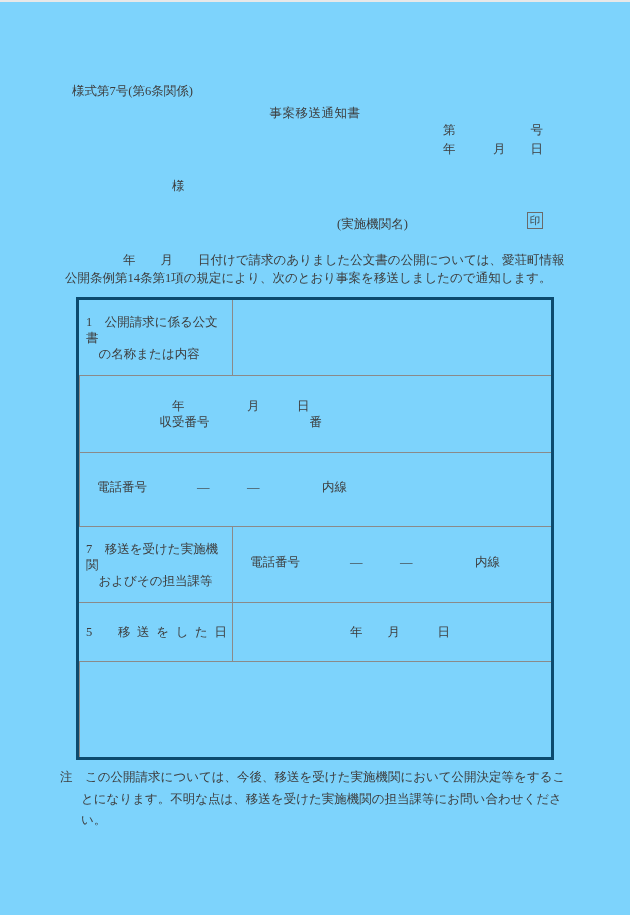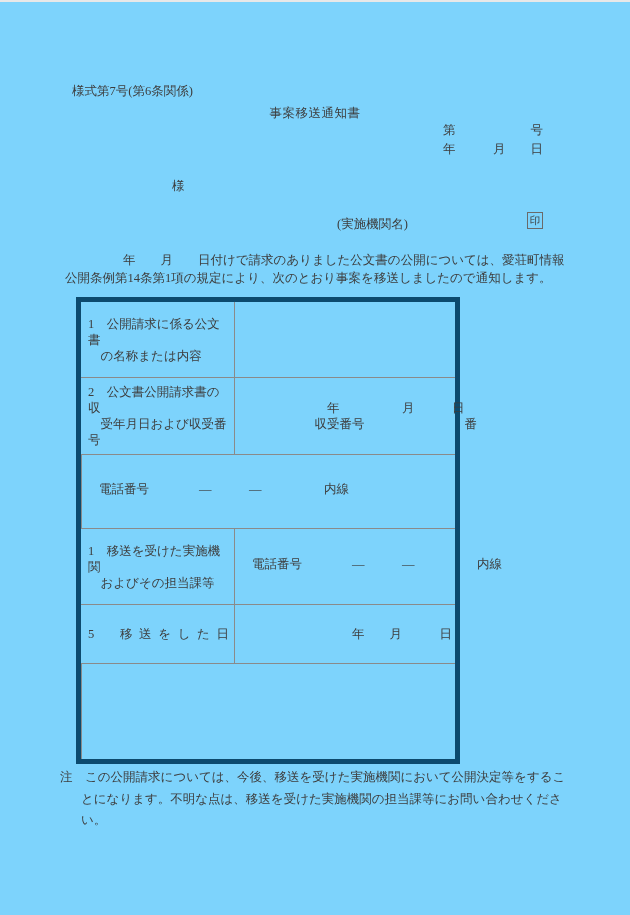--- a/index.html
+++ b/index.html
@@ -32,22 +32,22 @@
 
   .intro {
     position:absolute; left:65px; top:250px; width:525px;
     line-height:17.5px;
     white-space:pre-line;
     text-indent:58px;
   }
 
   .doc-table {
     position:absolute; left:76px; top:295px;
-    width:384px;
-    border:5px solid #0c4a6e;
+    width:478px;
+    border:3px solid #0c4a6e;
     box-sizing:border-box;
   }
   .t-row { display:flex; border-bottom:1px solid #8a8a8a; box-sizing:border-box; }
   .t-row:last-child { border-bottom:none; }
   .h-r1{height:76px} .h-r2{height:77px} .h-r3{height:74px}
   .h-r4{height:76px} .h-r5{height:59px} .h-r6{height:95px}
 
   .cell-l {
     flex:0 0 153px; width:153px; box-sizing:border-box;
     display:flex; flex-direction:column; justify-content:center;
@@ -97,39 +97,35 @@
 
     <div class="t-row h-r1">
       <div class="cell-l">
         <div class="row-label">1　公開請求に係る公文書
 　の名称または内容</div>
       </div>
       <div class="cell-r"></div>
     </div>
 
     <div class="t-row h-r2">
-      <div class="cell-l">
-        <div class="row-label">2　公文書公開請求書の収
-　受年月日および収受番号</div>
-      </div>
       <div class="cell-r">
         <div class="cell-line">　　　　　　年　　　　　月　　　日</div>
         <div class="cell-line">　　　　　収受番号　　　　　　　　番</div>
       </div>
     </div>
 
     <div class="t-row h-r3">
       <div class="cell-r bottom-anchor">
         <div class="cell-line">電話番号　　　　―　　　―　　　　　内線</div>
       </div>
     </div>
 
     <div class="t-row h-r4">
       <div class="cell-l">
-        <div class="row-label">1　移送を受けた実施機関
+        <div class="row-label">7　移送を受けた実施機関
 　およびその担当課等</div>
       </div>
       <div class="cell-r bottom-anchor">
         <div class="cell-line">電話番号　　　　―　　　―　　　　　内線</div>
       </div>
     </div>
 
     <div class="t-row h-r5">
       <div class="cell-l">
         <div class="row-label spread">5　移送をした日</div>

